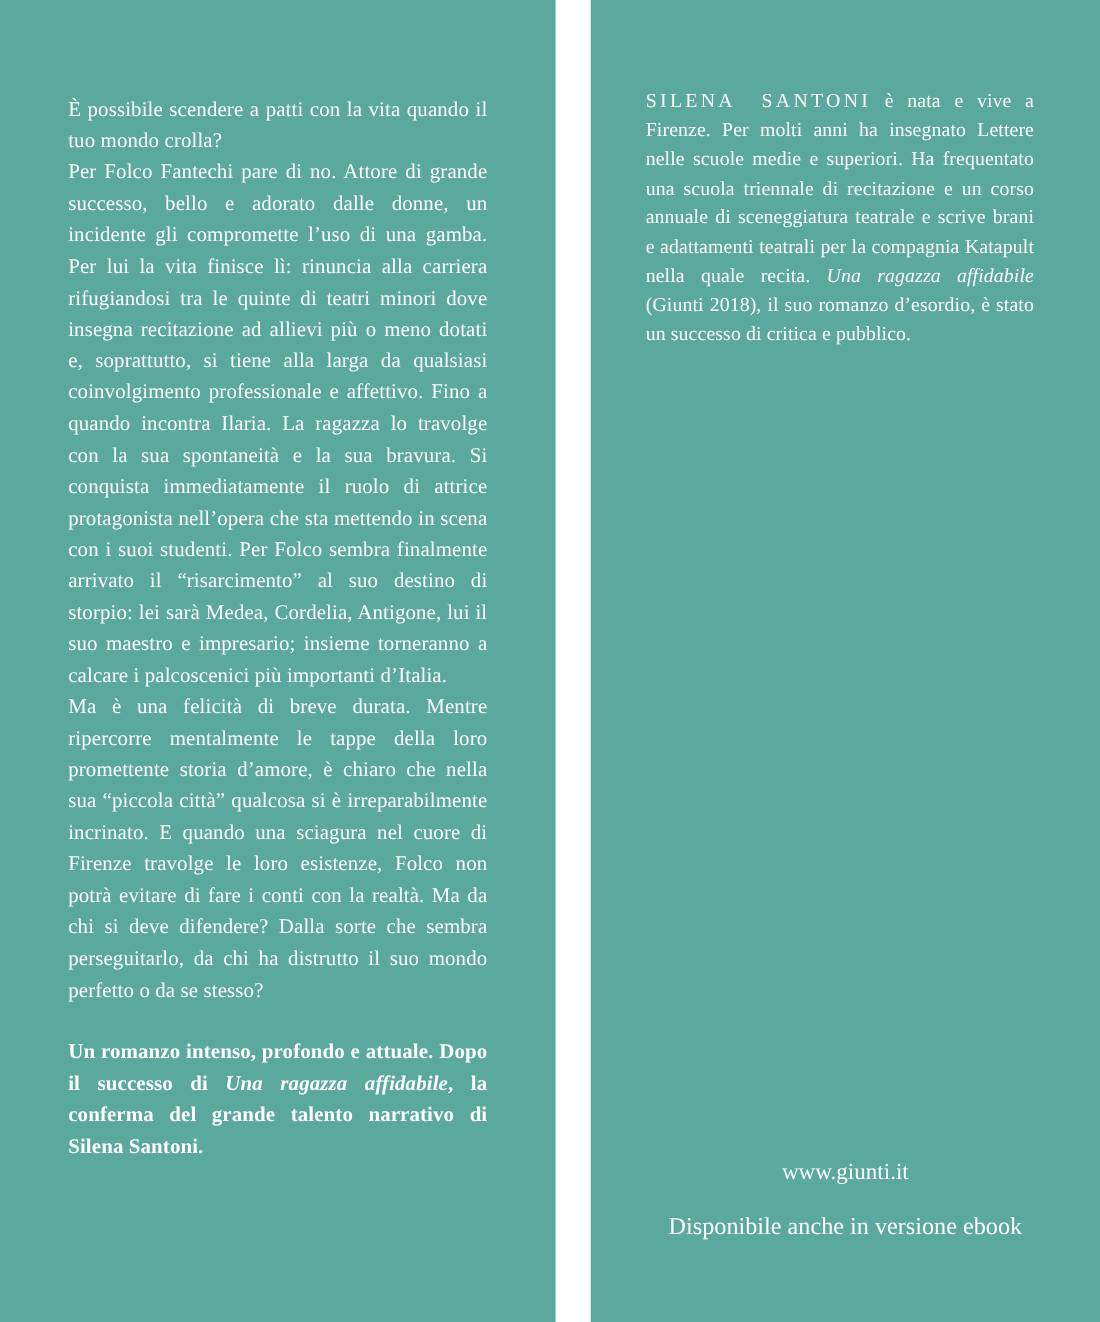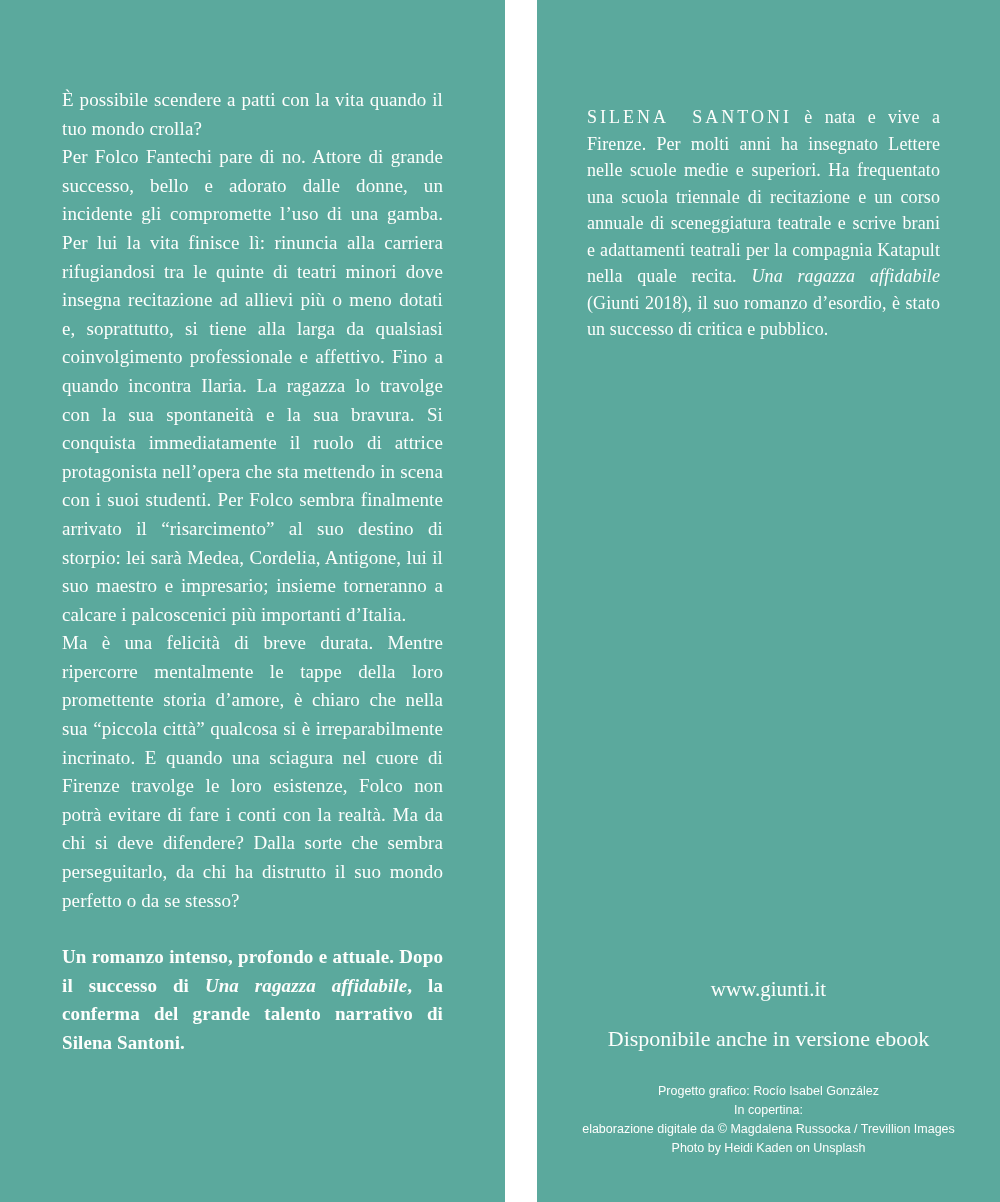--- a/index.html
+++ b/index.html
@@ -29,21 +29,21 @@
     padding:86px 62px 0 62px;
   }
   .gutter{
     width:32px;
     background:#ffffff;
     height:1202px;
     flex:none;
   }
   .flap.right{
     width:463px;
-    padding:104px 60px 0 50px;
+    padding:78px 60px 0 50px;
   }
   .para{
     font-size:19px;
     line-height:28.6px;
     text-align:justify;
     hyphens:auto;
     -webkit-hyphens:auto;
     letter-spacing:0.1px;
   }
   .para.closing{
@@ -93,22 +93,16 @@
   </section>
 
   <div class="gutter"></div>
 
   <section class="flap right">
     <p class="para bio" lang="it"><span class="caps">SILENA SANTONI</span><span> è nata e vive a Firenze. Per molti anni ha insegnato Lettere nelle scuole medie e superiori. Ha frequentato una scuola triennale di recitazione e un corso annuale di sceneggiatura teatrale e scrive brani e adattamenti teatrali per la compagnia Katapult nella quale recita. </span><span class="italic">Una ragazza affidabile</span><span> (Giunti 2018), il suo romanzo d’esordio, è stato un successo di critica e pubblico.</span></p>
 
     <div class="footer">
       <div class="website">www.giunti.it</div>
       <div class="ebook">Disponibile anche in versione ebook</div>
-      <div class="credits">
-        <div class="credit-line">Progetto grafico: Rocío Isabel González</div>
-        <div class="credit-line">In copertina:</div>
-        <div class="credit-line">elaborazione digitale da © Magdalena Russocka / Trevillion Images</div>
-        <div class="credit-line">Photo by Heidi Kaden on Unsplash</div>
-      </div>
     </div>
   </section>
 
 </div>
 
 </body></html>

